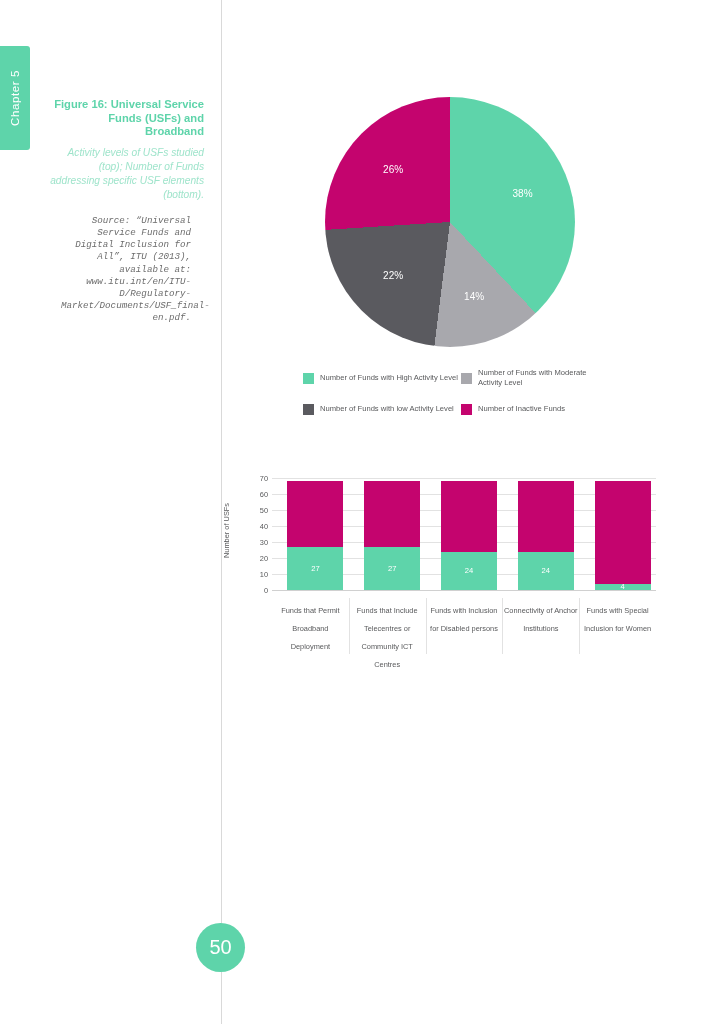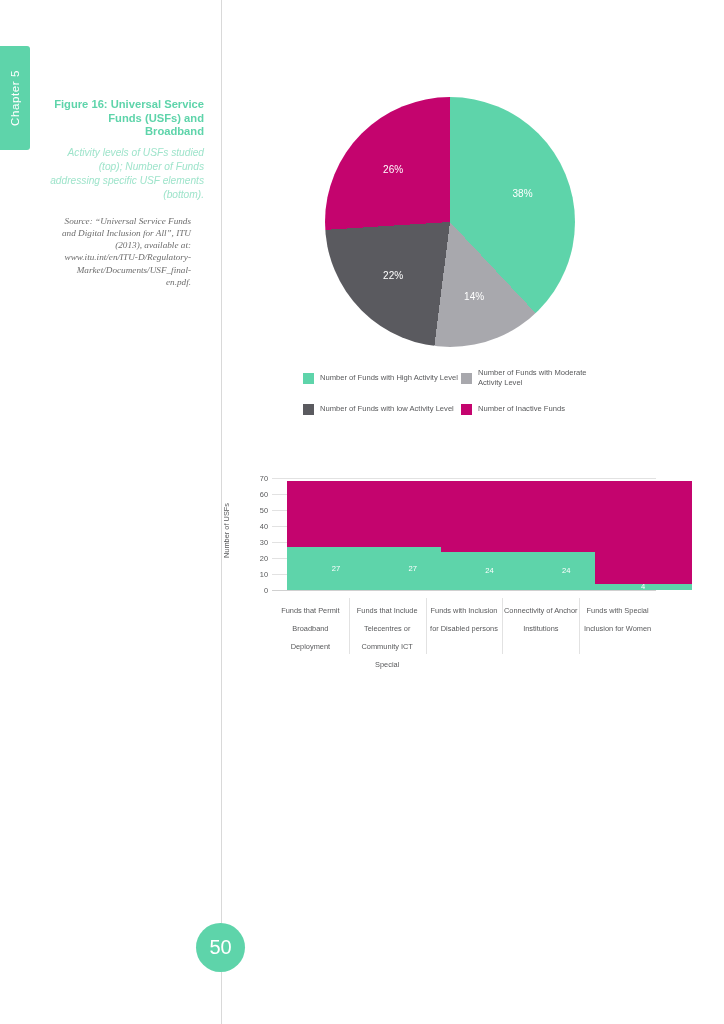--- a/index.html
+++ b/index.html
@@ -64,21 +64,21 @@
   }
   .figure-sub {
     color: #9FE4CB;
     font-size: 10.2px;
     line-height: 14px;
     margin: 0 0 12px 0;
     font-style: italic;
   }
   .figure-source {
     color: #6d6d6d;
-    font-family: Liberation Serif, serif;
+    font-family: Liberation Mono, monospace;
     font-style: italic;
     font-size: 9.2px;
     line-height: 12.2px;
     margin: 13px;
   }
 
   
   .pie-wrap {
     position: absolute;
     left: 325px;
@@ -167,21 +167,20 @@
     margin-right: 4px;
     transform: translateY(-50%);
     color: #58595b;
     font-size: 7.4px;
     white-space: nowrap;
   }
   .bar-col {
     position: absolute;
     bottom: 0;
     width: 56px;
-    padding-left: 41px;
   }
   .seg {
     position: absolute;
     left: 0;
     width: 100%;
     display: flex;
     align-items: center;
     justify-content: center;
   }
   .seg-label {
@@ -290,21 +289,21 @@
           <span class="seg-label">27</span>
         </div>
       </div>
       <div class="cat-label" style="left: 1.4px;">Funds that Permit Broadband Deployment</div>
       <div class="bar-col" style="left: 92.2px; height: 108.8px;">
         <div class="seg" style="background: rgb(196, 4, 110); bottom: 43.2px; height: 65.6px;"></div>
         <div class="seg" style="background: rgb(94, 212, 170); bottom: 0px; height: 43.2px;">
           <span class="seg-label">27</span>
         </div>
       </div>
-      <div class="cat-label" style="left: 78.2px;">Funds that Include Telecentres or Community ICT Special</div>
+      <div class="cat-label" style="left: 78.2px;">Funds that Include Telecentres or Community ICT Centres</div>
       <div class="cat-sep" style="left: 76.8px;"></div>
       <div class="bar-col" style="left: 169px; height: 108.8px;">
         <div class="seg" style="background: rgb(196, 4, 110); bottom: 38.4px; height: 70.4px;"></div>
         <div class="seg" style="background: rgb(94, 212, 170); bottom: 0px; height: 38.4px;">
           <span class="seg-label">24</span>
         </div>
       </div>
       <div class="cat-label" style="left: 155px;">Funds with Inclusion for Disabled persons</div>
       <div class="cat-sep" style="left: 153.6px;"></div>
       <div class="bar-col" style="left: 245.8px; height: 108.8px;">

